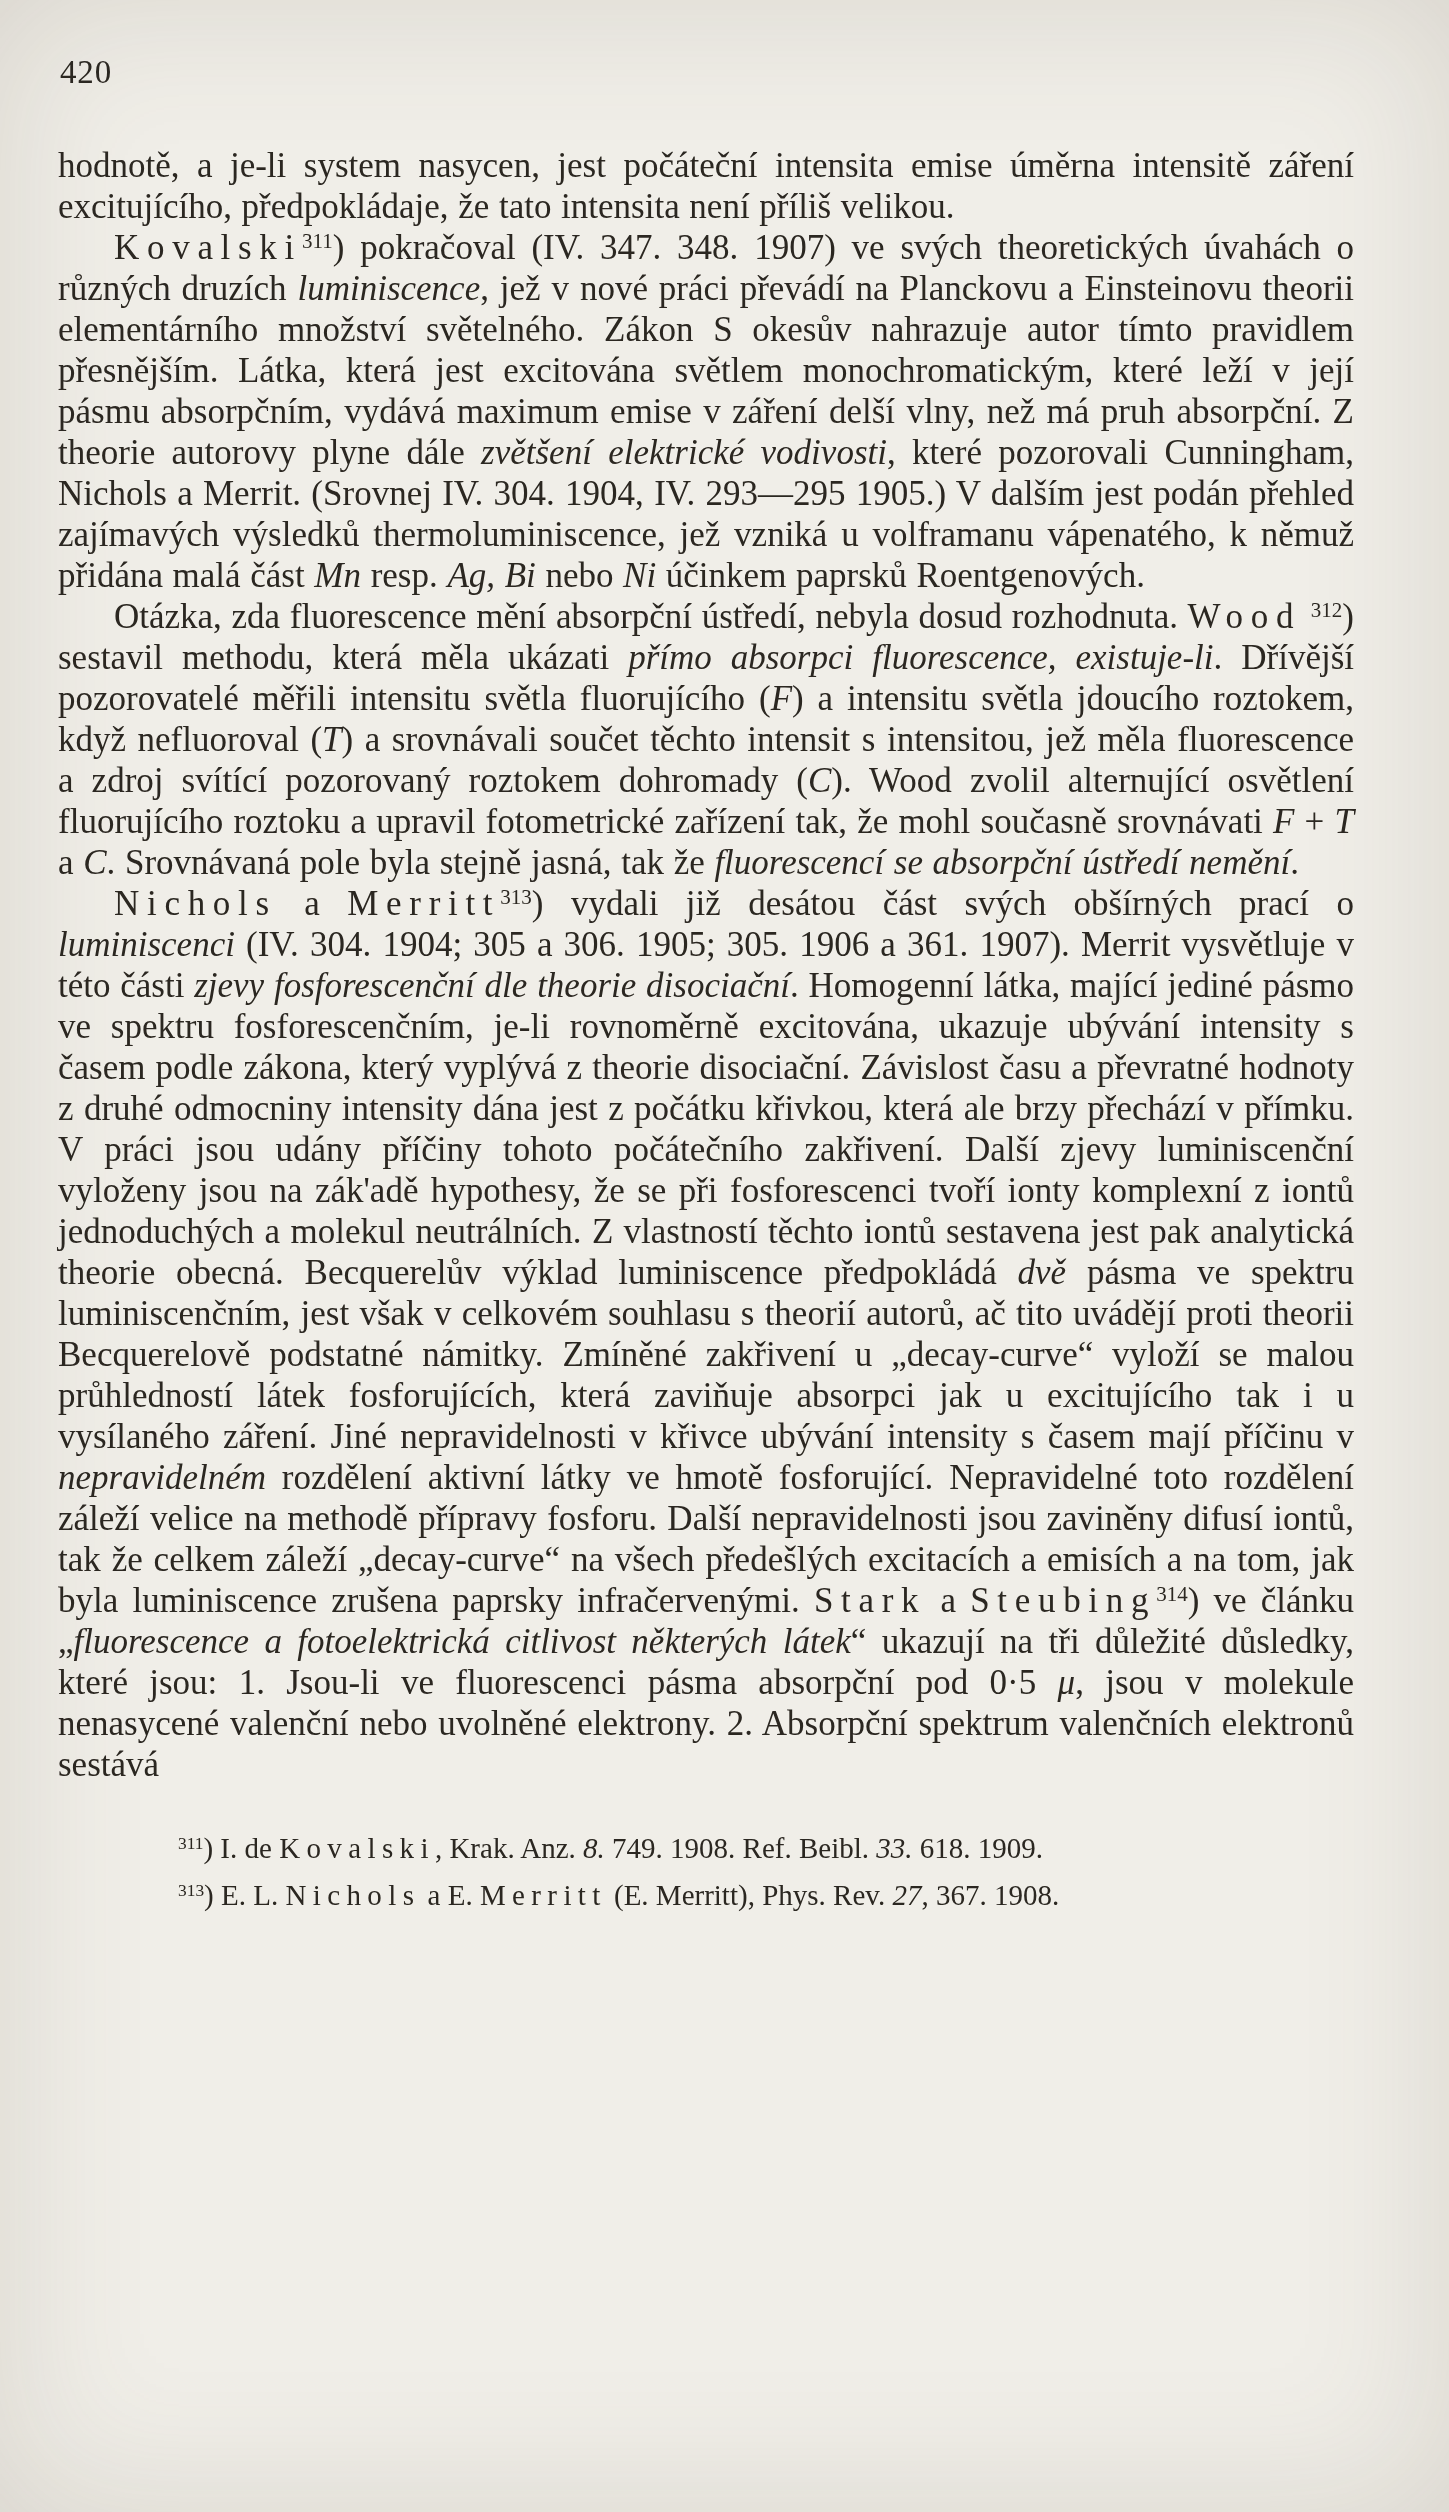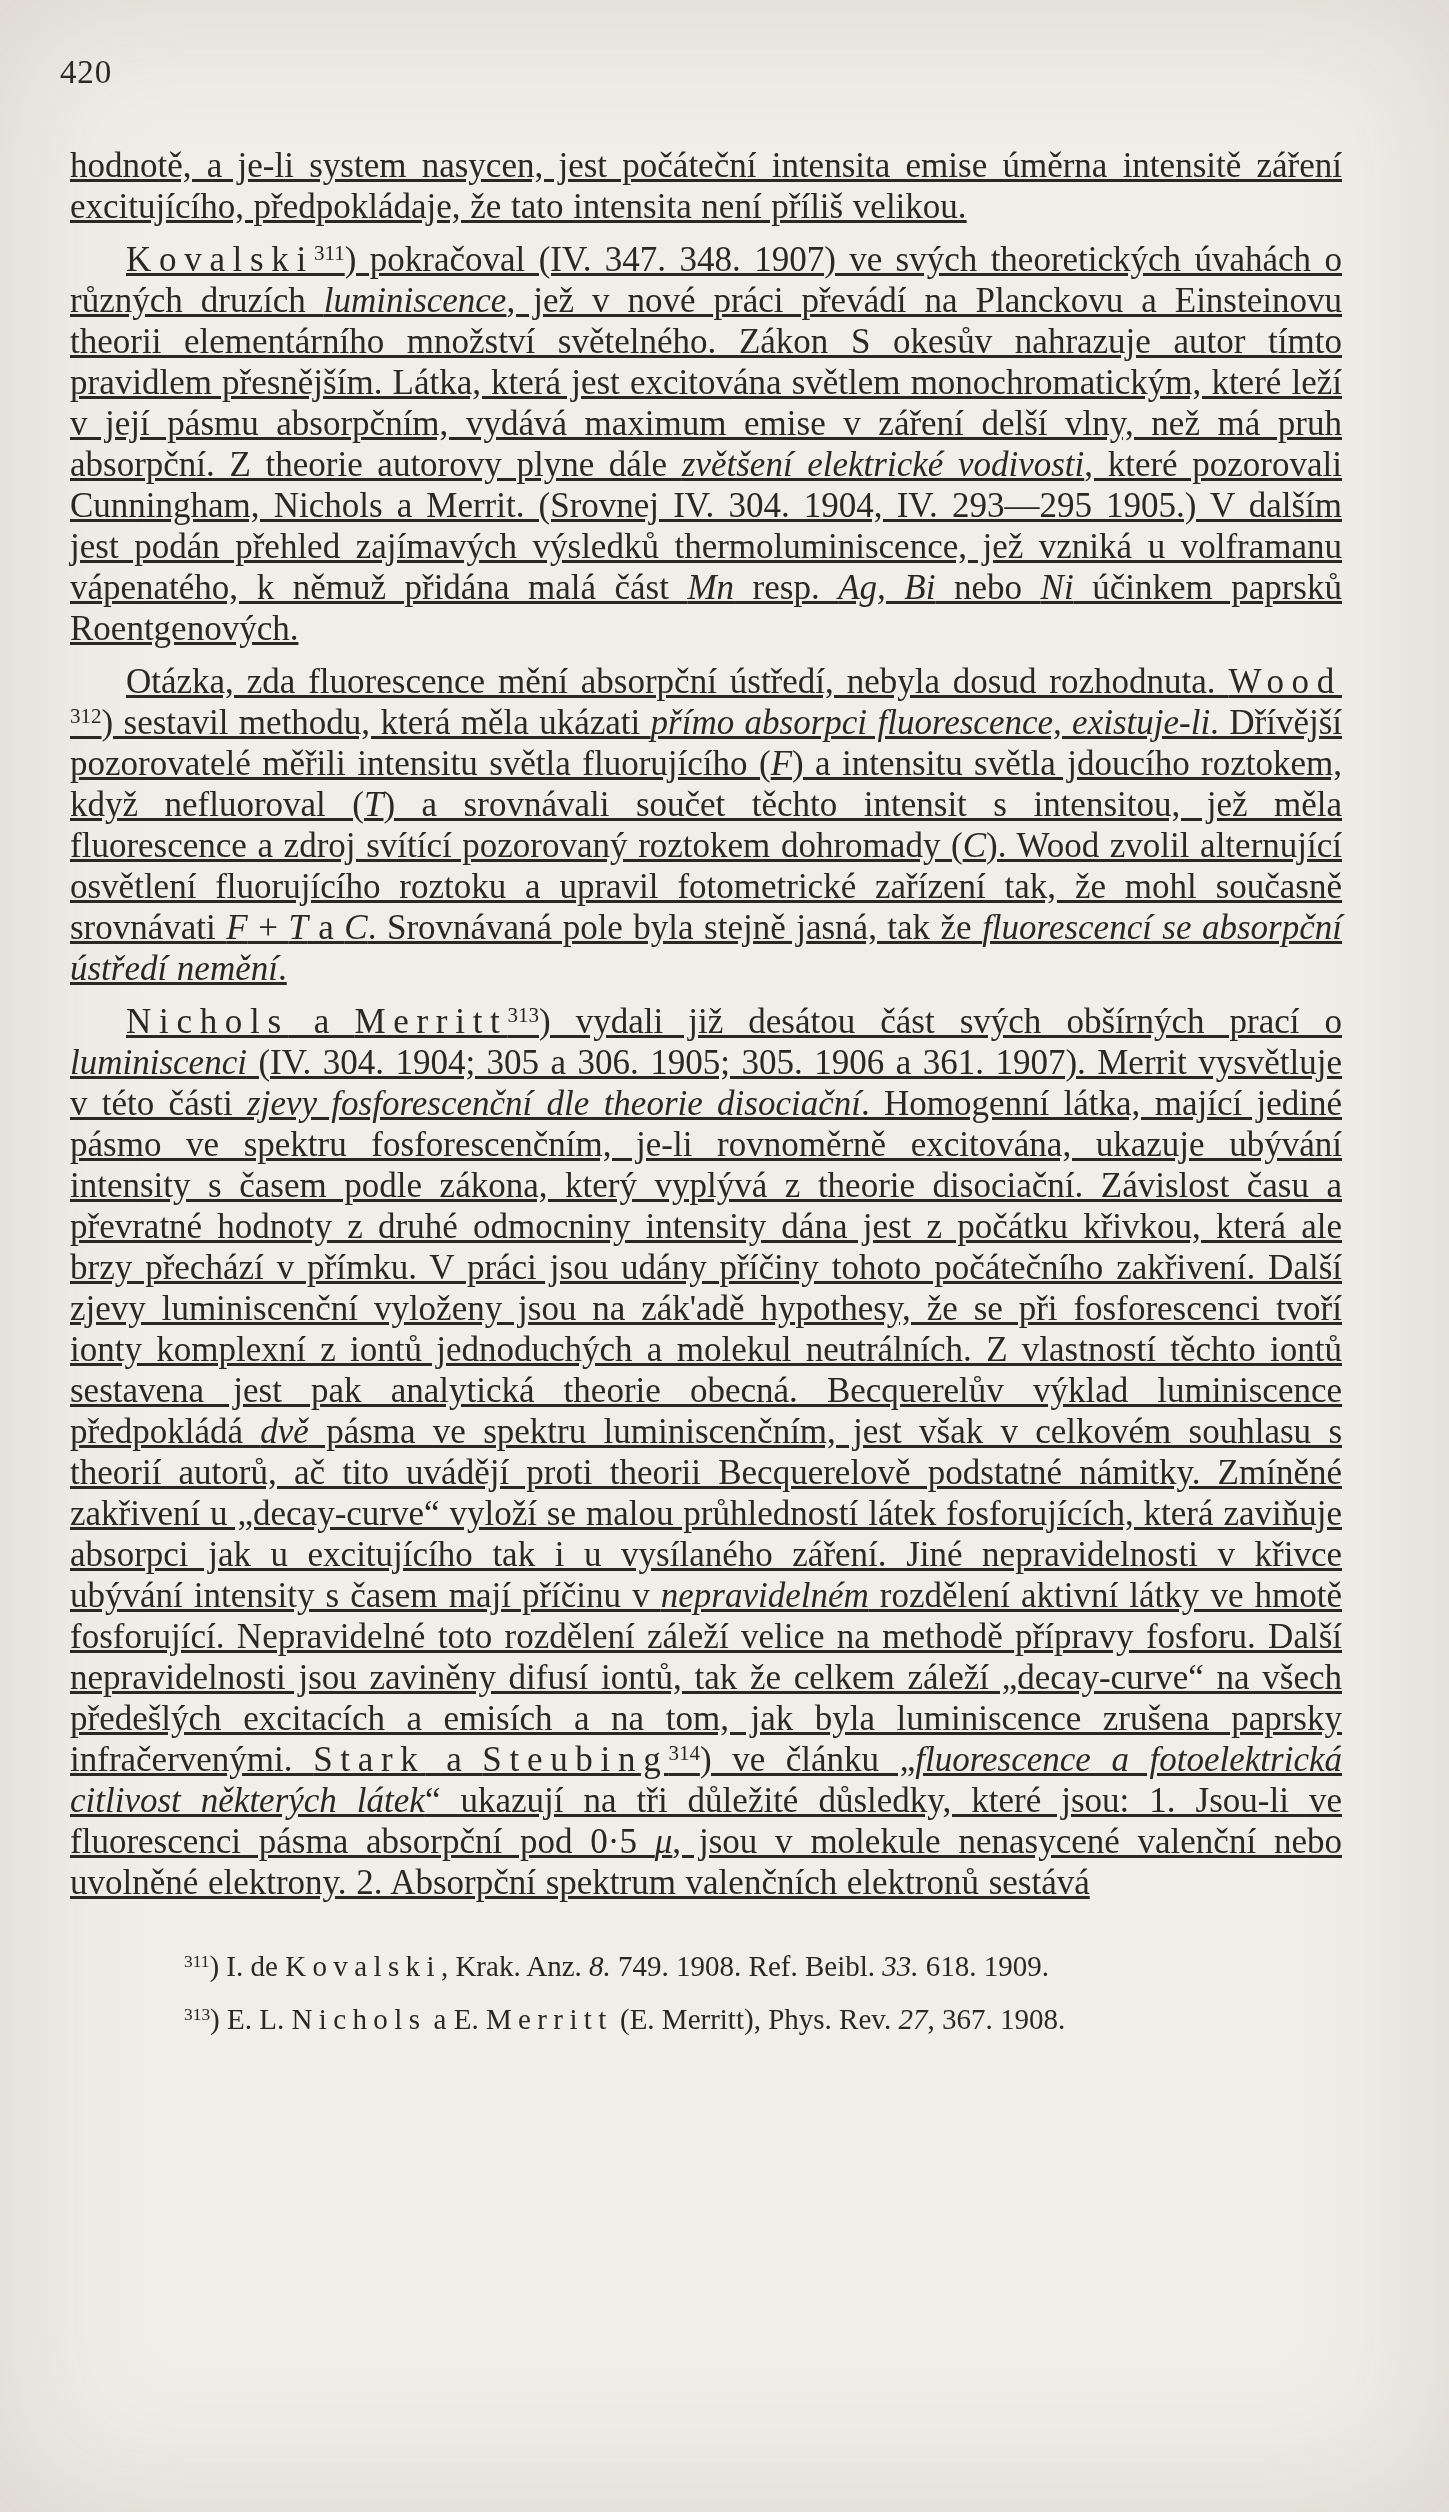--- a/index.html
+++ b/index.html
@@ -18,34 +18,34 @@
     box-shadow: inset 0 0 149px rgba(92,82,60,0.16);
   }
   .page-number {
     font-size:33px; letter-spacing:0.9px;
     margin:5.6px 0 54px 1.9px;
   }
   .body-text {
     font-size:35px; line-height:41px;
     text-align:justify; word-spacing:0.9px;
   }
-  .body-text p { margin:12px;text-decoration:underline; }
+  .body-text p { margin:0; }
   .body-text p.indent { text-indent:56px; }
   .sp { letter-spacing:0.22em; }
   sup {
     font-size:60%; line-height:0;
     vertical-align:baseline; position:relative; top:-0.5em;
   }
   i { font-style:italic; }
   .footnotes {
     margin-top:45px; padding-left:110px;
     font-size:29px; line-height:37px;
     text-align:left;
   }
-  .footnotes p { margin:16px; }
+  .footnotes p { margin:10px; }
 </style>
 </head>
 <body>
 
 <div class="page">
 
   <div class="page-number">420</div>
 
   <div class="body-text">
     <p>hodnotě, a je-li system nasycen, jest počáteční intensita emise úměrna intensitě záření excitujícího, předpokládaje, že tato intensita není příliš velikou.</p>

